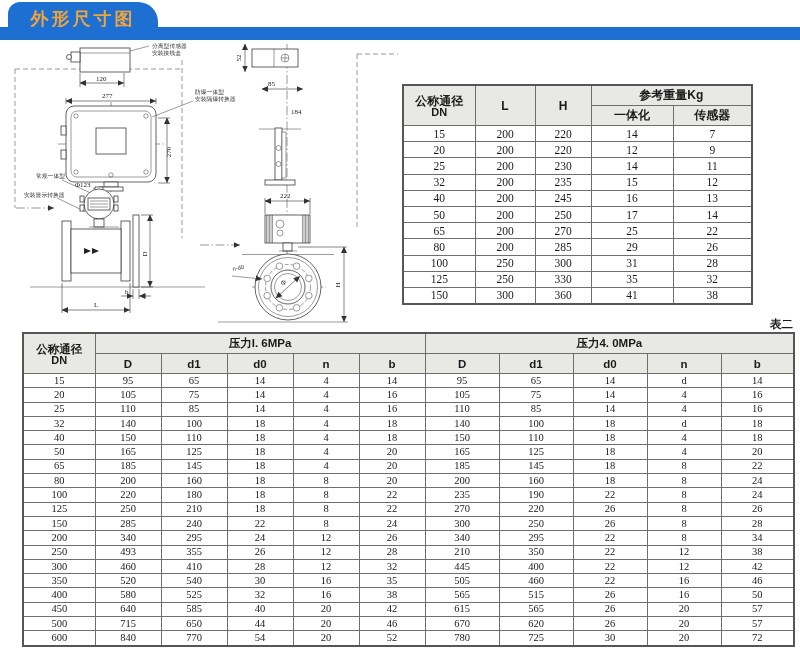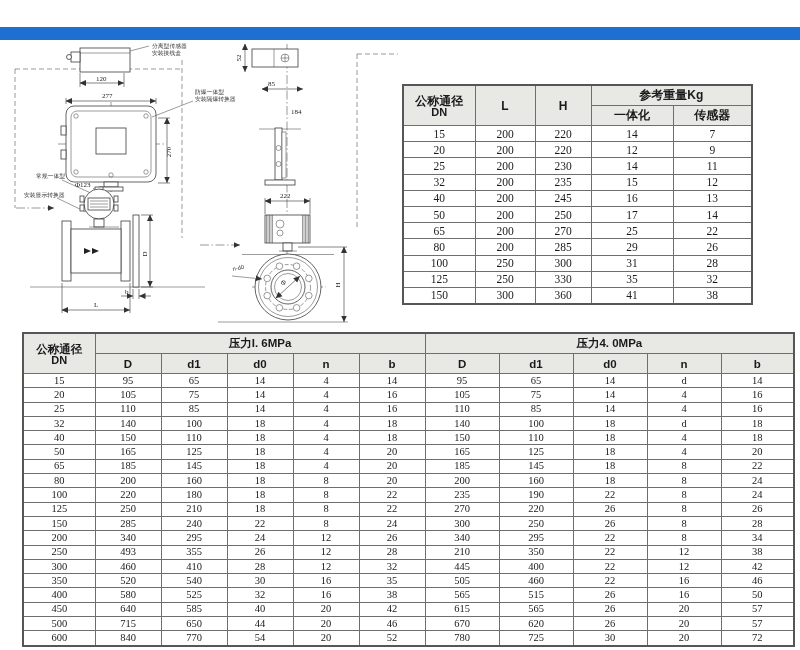--- a/index.html
+++ b/index.html
@@ -39,20 +39,23 @@
   .t2tag{position:absolute;left:22px;top:317px;width:771px;text-align:right;}
   table.t2{position:absolute;left:22px;top:332px;width:771px;}
   table.t2 th{height:19px;font-size:11.5px;}
   table.t2 td{height:13.3px;font-size:10.5px;font-family:"Liberation Serif","DejaVu Serif",serif;line-height:12px;}
 </style>
 </head>
 <body>
 
 <div class="page">
 
+  <div class="header-tab">
+    <span>外形尺寸图</span>
+  </div>
   <div class="header-bar"></div>
 
   <svg class="drawing" width="400" height="292" viewBox="0 0 400 292" xmlns="http://www.w3.org/2000/svg">
     <defs>
       <marker id="me" orient="auto" markerUnits="userSpaceOnUse" markerWidth="9" markerHeight="8" refX="6.5" refY="3">
         <path d="M0,0 L6.5,3 L0,6 Z" fill="#333"></path>
         </marker>
       <marker id="ms" orient="auto" markerUnits="userSpaceOnUse" markerWidth="9" markerHeight="8" refX="0.5" refY="3">
         <path d="M6.5,0 L0,3 L6.5,6 Z" fill="#333"></path>
         </marker>
@@ -302,20 +305,21 @@
             <td>150</td>
             <td>300</td>
             <td>360</td>
             <td>41</td>
             <td>38</td>
           </tr>
         </tbody>
     </table>
   </div>
 
+  <div class="t2tag tabletag">表二</div>
   <table class="dtab t2">
     <colgroup>
       <col style="width:72px">
       <col style="width:66px">
         <col style="width:66px">
         <col style="width:66px">
         <col style="width:66px">
         <col style="width:66px">
       <col style="width:74px">
         <col style="width:74px">

